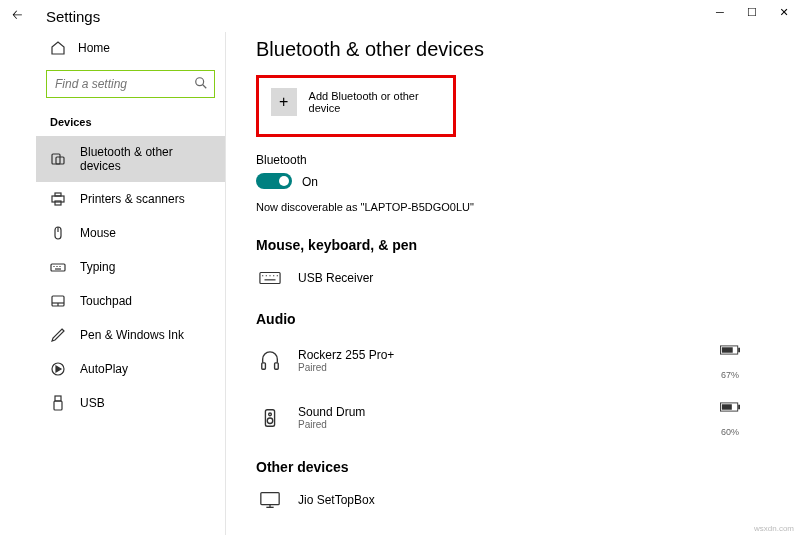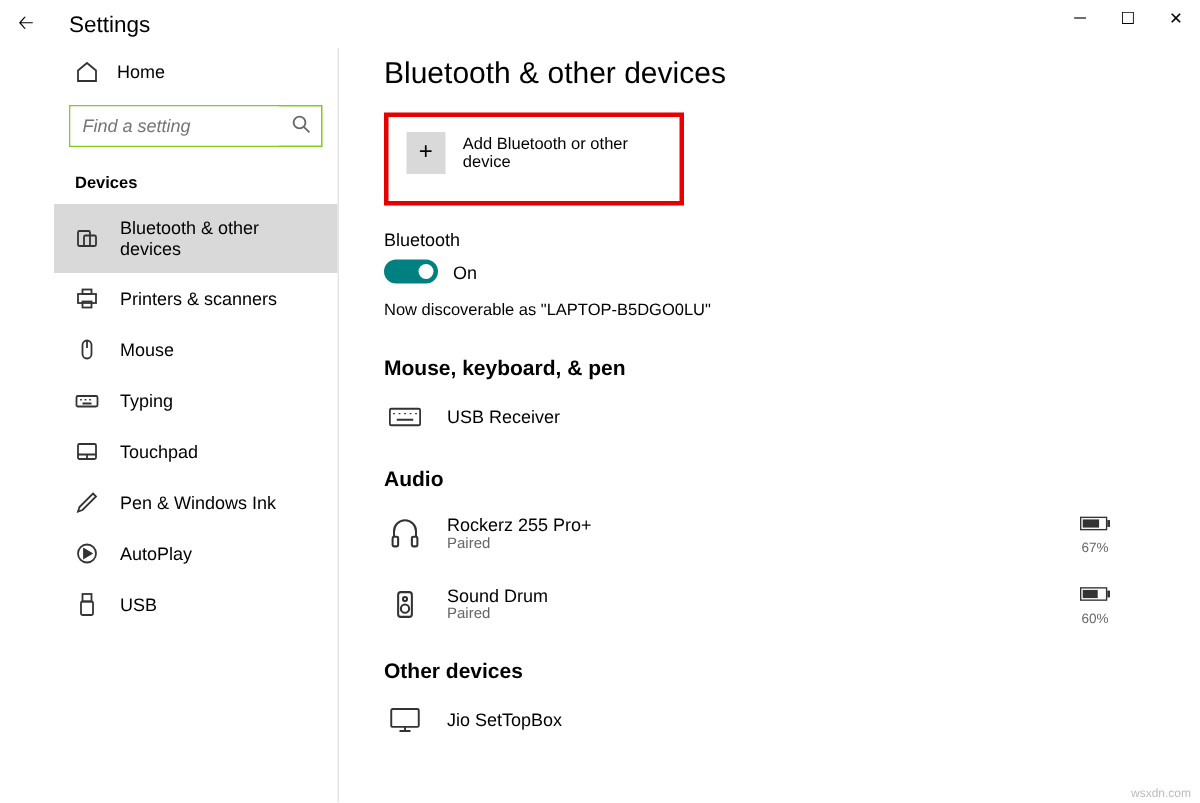--- a/index.html
+++ b/index.html
@@ -40,21 +40,21 @@
     .toggle-text { font-size: 12px; }
     .discover-text { font-size: 11px; color: #000; margin-bottom: 24px; }
     
     .section-title { font-size: 14px; font-weight: 600; margin-bottom: 10px; }
     .device-row { display: flex; align-items: center; gap: 14px; padding: 4px 0 14px 0; }
     .device-icon { width: 28px; display: flex; justify-content: center; }
     .device-icon svg { width: 22px; height: 22px; }
     .device-info { flex: 1; }
     .device-name { font-size: 12px; }
     .device-status { font-size: 10px; color: #666; }
-    .battery-col { display: flex; flex-direction: column; align-items: center; margin-right: 30px; gap: 1px; }
+    .battery-col { display: flex; flex-direction: column; align-items: center; margin-right: 30px; gap: 11px; }
     .battery-icon svg { width: 20px; height: 10px; }
     .battery-pct { font-size: 9px; color: #666; }
     
     .watermark { position: absolute; bottom: 2px; right: 6px; font-size: 8px; color: #bbb; }
   </style>
 </head>
 <body>
 
 <div class="window-controls">
   <div class="window-btn">─</div>

